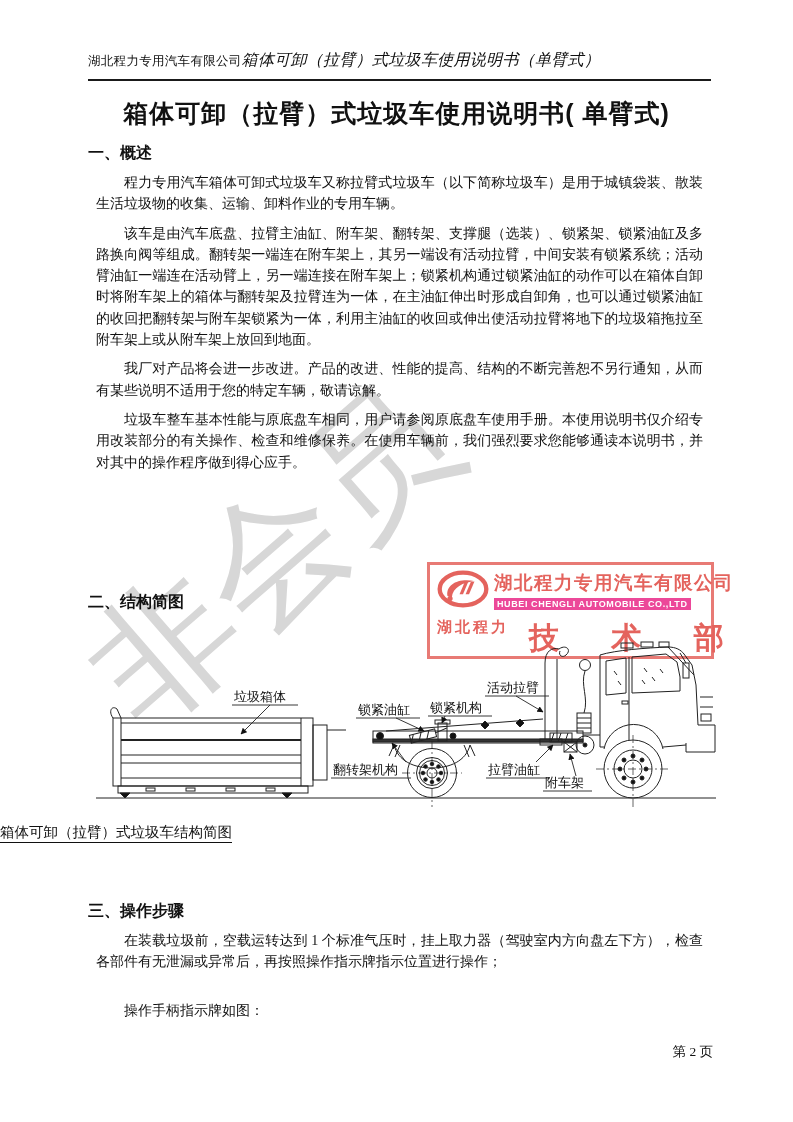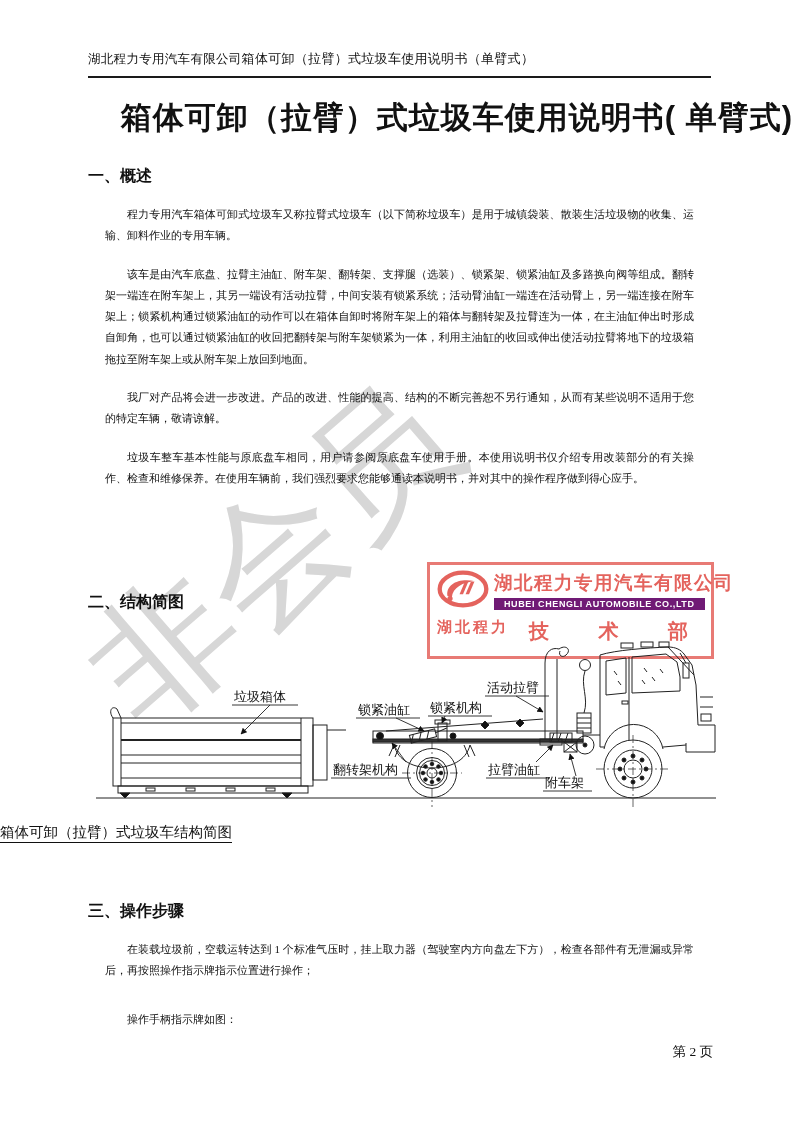--- a/index.html
+++ b/index.html
@@ -7,35 +7,35 @@
     position:relative;width:793px;height:1122px;background:#ffffff;
     margin:0 auto;overflow:hidden;
     font-family:"Liberation Serif","DejaVu Serif",serif;color:#111;
   }
   
   .header{
     position:absolute;left:88px;top:50px;width:623px;
     border-bottom:2px solid #1a1a1a;padding-bottom:8px;
     font-size:12.5px;letter-spacing:.3px;white-space:nowrap;
   }
-  .header .h2part{font-size:13px;}
+  .header .h2part{font-style:italic;font-size:16px;}
   
   .title{
-    position:absolute;left:0;top:97px;width:100%;text-align:right;
+    position:absolute;left:0;top:97px;width:100%;text-align:center;
     font-family:"Liberation Sans","DejaVu Sans",sans-serif;
-    font-weight:bold;font-size:31px;letter-spacing:1px;
-  }
-  
-  .sec1{position:absolute;left:88px;top:166px;width:623px;z-index:1;}
+    font-weight:bold;font-size:25px;letter-spacing:1px;
+  }
+  
+  .sec1{position:absolute;left:88px;top:143px;width:623px;z-index:1;}
   .sec-head{
     font-family:"Liberation Sans","DejaVu Sans",sans-serif;
     font-weight:bold;font-size:16px;margin:0 0 5px 0;
   }
   .body-p{
-    margin:17px;font-size:11px;line-height:21.3px;
+    margin:8px;font-size:14px;line-height:21.3px;
     text-align:justify;text-indent:2em;
   }
   .sec2-head{position:absolute;left:88px;top:592px;z-index:2;}
   .sec3{position:absolute;left:88px;top:901px;width:623px;z-index:1;}
   .sec3 .gap{margin-top:27px;}
   
   .watermark{
     position:absolute;left:158px;top:606px;height:142px;line-height:142px;
     font-size:142px;color:#d7d7d7;z-index:0;white-space:nowrap;
     transform-origin:0 100%;transform:rotate(-41deg);
@@ -44,26 +44,26 @@
   
   .stamp{
     position:absolute;left:427px;top:562px;width:287px;height:97px;
     border:3px solid rgba(228,99,93,.85);background:rgba(255,255,255,.96);
     box-sizing:border-box;padding:5px 6px 4px 7px;z-index:2;
     font-family:"Liberation Sans","DejaVu Sans",sans-serif;
   }
   .stamp-row1{display:flex;align-items:center;gap:5px;}
   .stamp-cn{color:#e4635d;font-weight:bold;font-size:18.5px;letter-spacing:1.5px;white-space:nowrap;line-height:21px;}
   .stamp-en{
-    background:#701a75;color:#fff;font-weight:bold;font-size:9px;
-    letter-spacing:.6px;padding:1px 10px;white-space:nowrap;display:inline-block;margin-top:1px;
+    background:#ec4899;color:#fff;font-weight:bold;font-size:9px;
+    letter-spacing:.6px;padding:1px 3px;white-space:nowrap;display:inline-block;margin-top:1px;
   }
   .stamp-row2{display:flex;align-items:flex-start;margin-top:6px;}
   .stamp-brand{color:#e4635d;font-weight:bold;font-size:15px;letter-spacing:3px;white-space:nowrap;}
-  .stamp-dept{color:#e4635d;font-weight:bold;font-size:20px;letter-spacing:22px;margin-left:20px;white-space:nowrap;}
+  .stamp-dept{color:#e4635d;font-weight:bold;font-size:30px;letter-spacing:22px;margin-left:20px;white-space:nowrap;}
   
   .diagram{position:absolute;left:76px;top:635px;z-index:3;text-align:center;}
   .diagram svg{display:block;}
   .diagram text{font-size:13px;font-family:"Liberation Serif","DejaVu Serif",serif;fill:#111;}
   .caption{
     position:absolute;left:0;top:823px;width:100%;z-index:3;
     font-size:14.5px;
   }
   .caption span{border-bottom:1.5px solid #111;padding-bottom:2px;}
   

